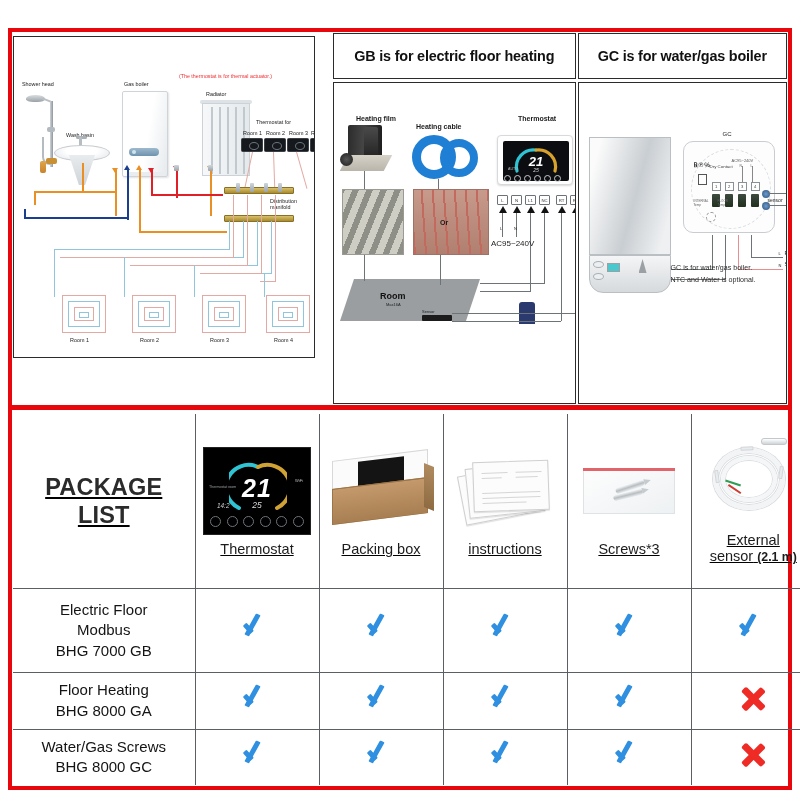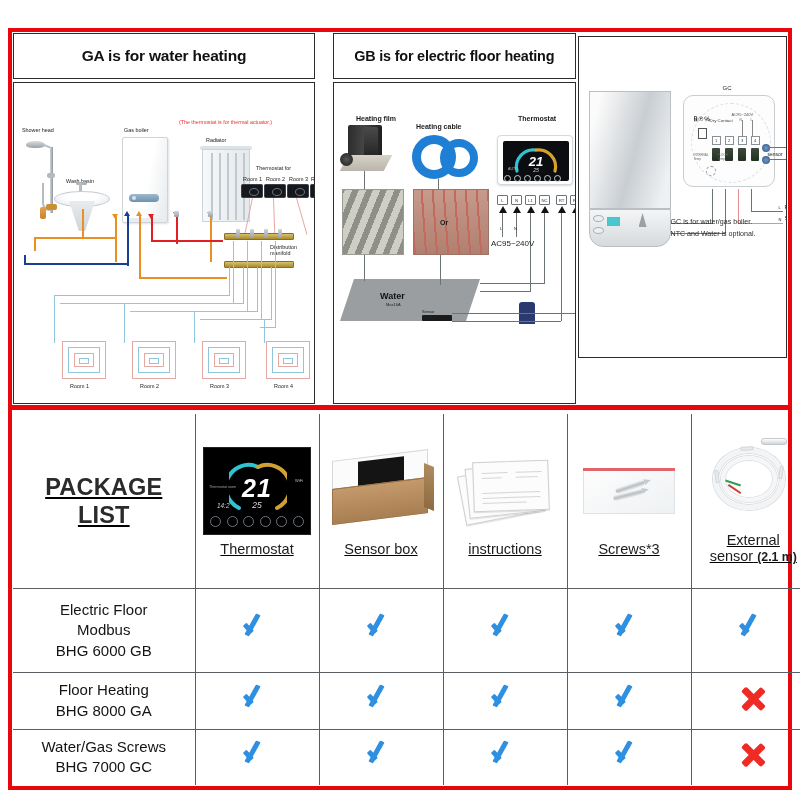--- a/index.html
+++ b/index.html
@@ -532,23 +532,20 @@
 <body>
 
 <div class="page">
 
   <div class="redframe"></div>
   <div class="red-divider"></div>
 
   <div class="panels">
 
     <div class="panel p1">
-      <div class="panel-head">
-        <span>GA is for water heating</span>
-      </div>
       <div class="panel-body">
         <div class="p1b">
 
           <div class="note-red">(The thermostat is for thermal actuator.)</div>
 
           <div class="lbl" style="left:8px;top:44px">Shower head</div>
           <div class="shower-head"></div>
           <div class="shower-arm"></div>
           <div class="shower-pole"></div>
           <div class="shower-slider"></div>
@@ -750,38 +747,41 @@
           <div class="pipe gray" style="left:196px;top:130px;width:0.9px;height:78px"></div>
           <div class="pipe gray" style="left:210px;top:130px;width:0.9px;height:70px"></div>
           <div class="pipe gray" style="left:227px;top:130px;width:0.9px;height:108px"></div>
           <div class="pipe gray" style="left:241px;top:130px;width:0.9px;height:100px"></div>
 
           <div class="lbl" style="left:166px;top:143px;font-size:4px">L</div>
           <div class="lbl" style="left:180px;top:143px;font-size:4px">N</div>
           <div class="lbl" style="left:157px;top:156px;font-size:8px;color:#222">AC95~240V</div>
 
           <div class="load-plate"></div>
-          <div style="position:absolute;left:46px;top:208px;font-size:9px;font-weight:700;color:#111">Water</div>
+          <div style="position:absolute;left:46px;top:208px;font-size:9px;font-weight:700;color:#111">Room</div>
           <div style="position:absolute;left:52px;top:219px;font-size:4px;color:#222">Max16A</div>
 
           <div class="pipe gray" style="left:30px;top:172px;width:1px;height:26px"></div>
           <div class="pipe gray" style="left:106px;top:172px;width:1px;height:30px"></div>
           <div class="pipe gray" style="left:146px;top:208px;width:51px;height:0.9px"></div>
           <div class="pipe gray" style="left:146px;top:200px;width:65px;height:0.9px"></div>
 
           <div class="sensor-blk"></div>
           <div class="lbl" style="left:88px;top:226px;font-size:4px">Sensor</div>
           <div class="pipe gray" style="left:118px;top:230px;width:123px;height:0.9px"></div>
           <div class="pipe gray" style="left:118px;top:238px;width:109px;height:0.9px"></div>
 
         </div>
       </div>
     </div>
 
     <div class="panel p3" style="margin-left:2px">
+      <div class="panel-head">
+        <span>GC is for water/gas boiler</span>
+      </div>
       <div class="panel-body">
         <div class="p3b">
 
           <div class="gcb-boiler"></div>
           <div class="gcb-panel"></div>
           <div class="gcb-round"></div>
           <div class="gcb-round" style="top:190px"></div>
           <div class="gcb-lcd"></div>
           <div style="position:absolute;left:60px;top:176px;width:8px;height:14px;background:#9aa0a4;clip-path:polygon(50% 0,100% 100%,0 100%)"></div>
 
@@ -883,21 +883,21 @@
 
         <td class="col-item item-cell">
           <div class="item-img">
             <div class="box-img">
               <div class="box-lid"></div>
               <div class="box-screen"></div>
               <div class="box-body"></div>
               <div class="box-side"></div>
             </div>
           </div>
-          <div class="item-name">Sensor box</div>
+          <div class="item-name">Packing box</div>
         </td>
 
         <td class="col-item item-cell">
           <div class="item-img">
             <div class="inst-img">
               <div class="inst-sheet" style="left:6px;top:16px;width:76px;height:50px;transform:rotate(-11deg)"></div>
               <div class="inst-sheet" style="left:12px;top:12px;width:76px;height:50px;transform:rotate(-6deg)"></div>
               <div class="inst-sheet" style="left:18px;top:8px;width:76px;height:50px;transform:rotate(-2deg)">
                 <div class="inst-line" style="left:8px;top:10px;width:26px"></div>
                 <div class="inst-line" style="left:8px;top:15px;width:20px"></div>
@@ -945,21 +945,21 @@
               <span class="sm">(2.1 m)</span></div>
           </div>
         </td>
       </tr>
 
       <tr>
         <td class="nol">
           <div class="row-label">
             <div>Electric Floor</div>
             <div>Modbus</div>
-            <div>BHG 6000 GB</div>
+            <div>BHG 7000 GB</div>
           </div>
         </td>
         <td><span class="check"></span></td>
         <td><span class="check"></span></td>
         <td><span class="check"></span></td>
         <td><span class="check"></span></td>
         <td class="nor"><span class="check"></span></td>
       </tr>
 
       <tr>
@@ -973,21 +973,21 @@
         <td><span class="check"></span></td>
         <td><span class="check"></span></td>
         <td><span class="check"></span></td>
         <td class="nor"><span class="cross"></span></td>
       </tr>
 
       <tr>
         <td class="nol">
           <div class="row-label">
             <div>Water/Gas Screws</div>
-            <div>BHG 7000 GC</div>
+            <div>BHG 8000 GC</div>
           </div>
         </td>
         <td><span class="check"></span></td>
         <td><span class="check"></span></td>
         <td><span class="check"></span></td>
         <td><span class="check"></span></td>
         <td class="nor"><span class="cross"></span></td>
       </tr>
     </tbody>
       </table>

